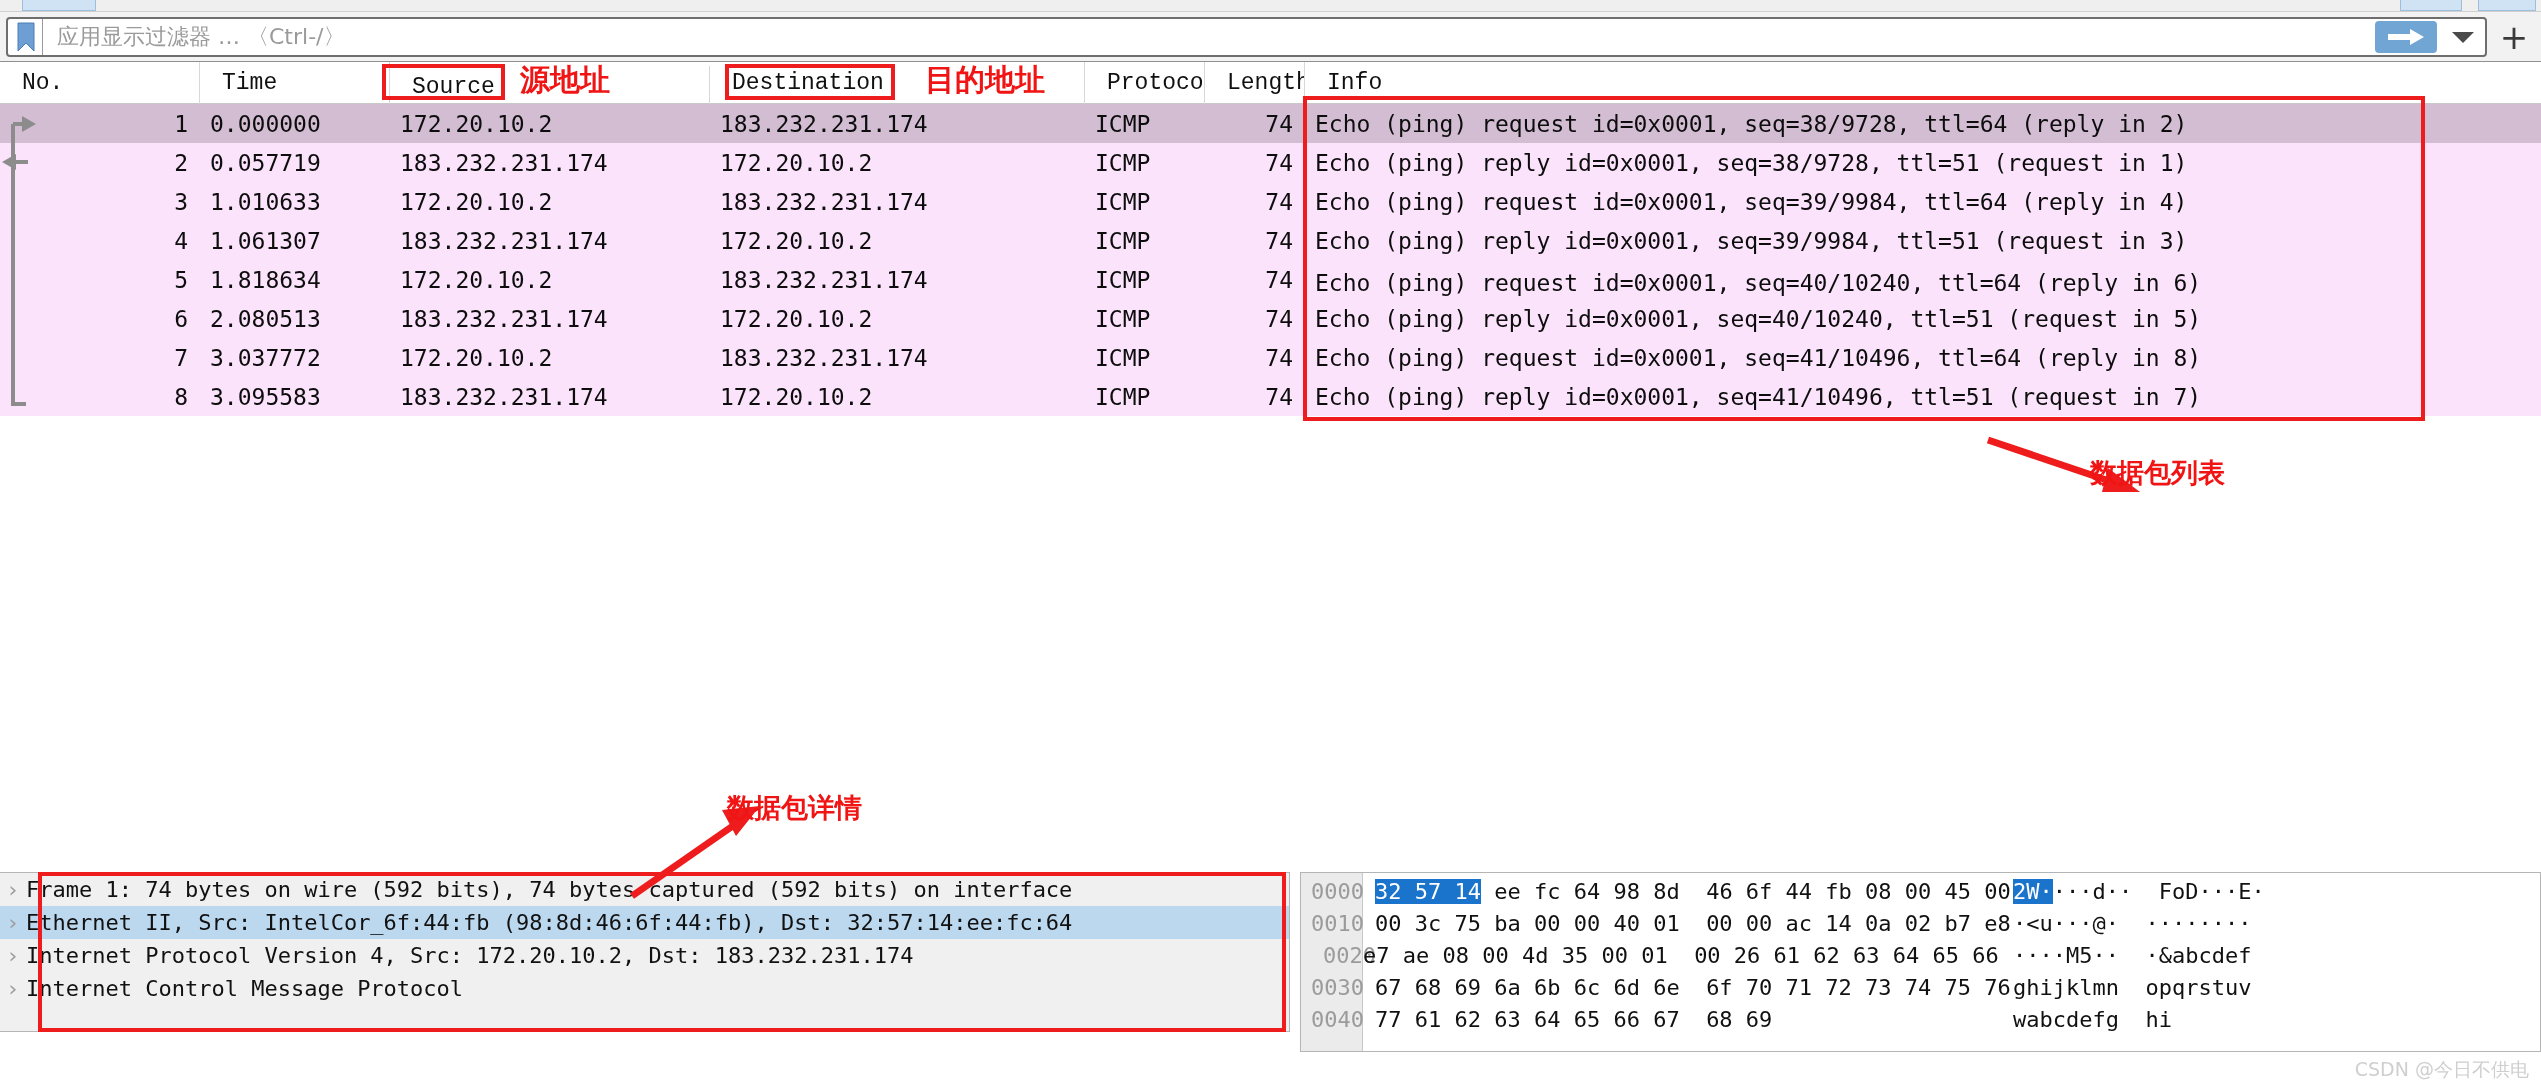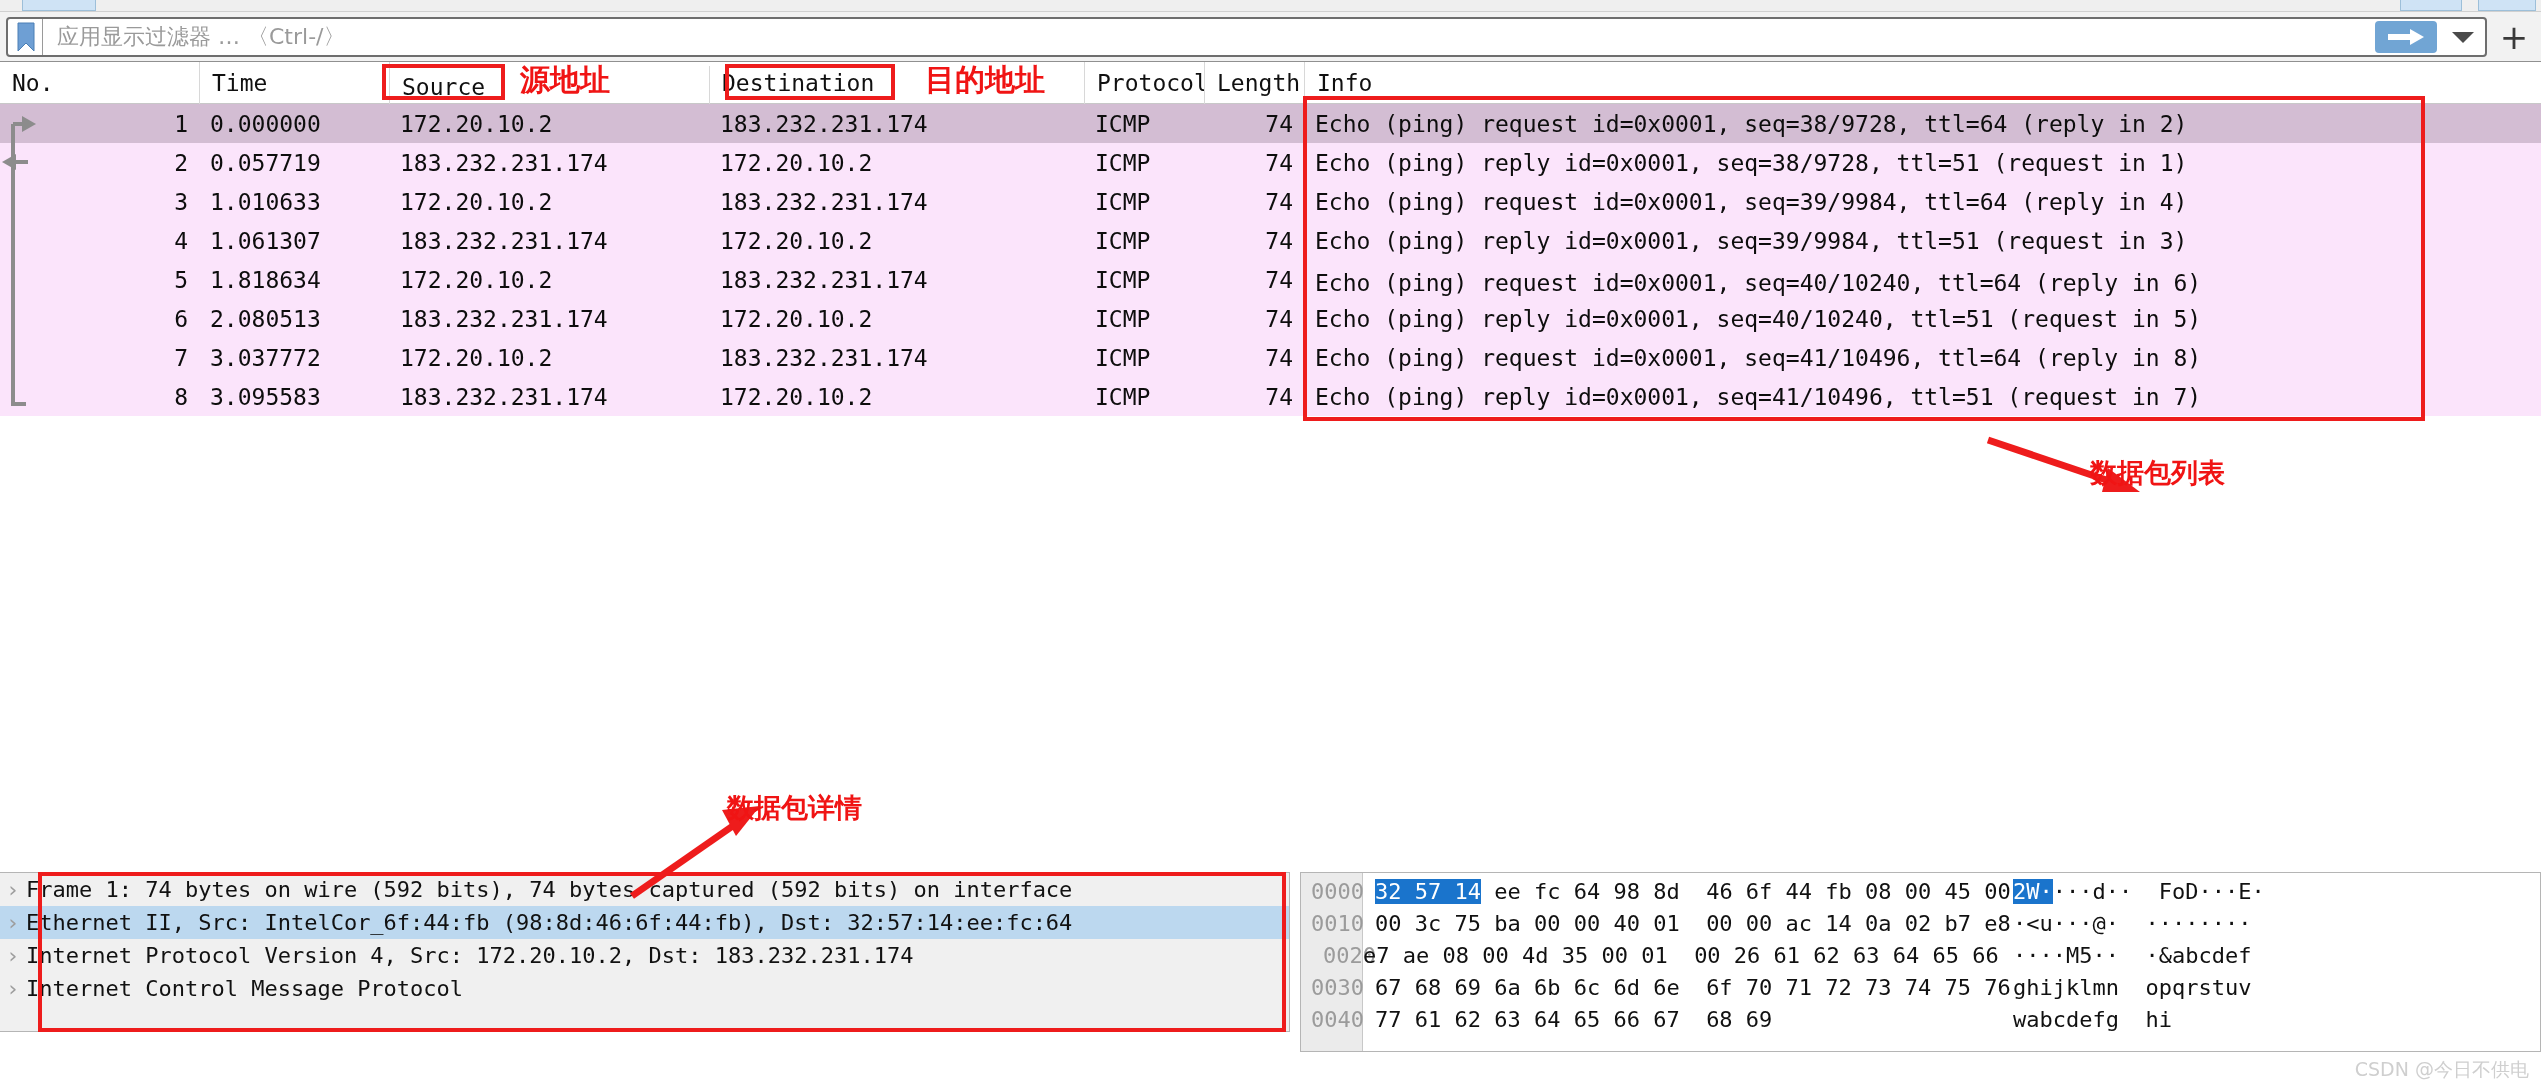--- a/index.html
+++ b/index.html
@@ -61,22 +61,22 @@
 
   
   #col-header {
     position:absolute; left:0; top:62px; width:2541px; height:42px;
     background:#ffffff; border-bottom:1px solid #c8c8c8;
     display:flex; align-items:center;
     font-size:23px; color:#101010;
   }
   .col-head {
     height:42px; display:flex; align-items:center;
-    padding-left:12px; border-right:1px solid #d8d8d8;
-    white-space:nowrap; overflow:hidden; position:relative;
+    padding-left:22px; border-right:1px solid #d8d8d8;
+    white-space:nowrap; overflow:hidden; position:relative;font-family:Liberation Mono, monospace;
   }
   .col-head.last { border-right:none; }
 
   
   #packet-list {
     position:absolute; left:0; top:104px; width:2541px; height:318px;
     background:#ffffff;
   }
   .pkt-row {
     position:relative; height:39px; display:flex; align-items:center;

